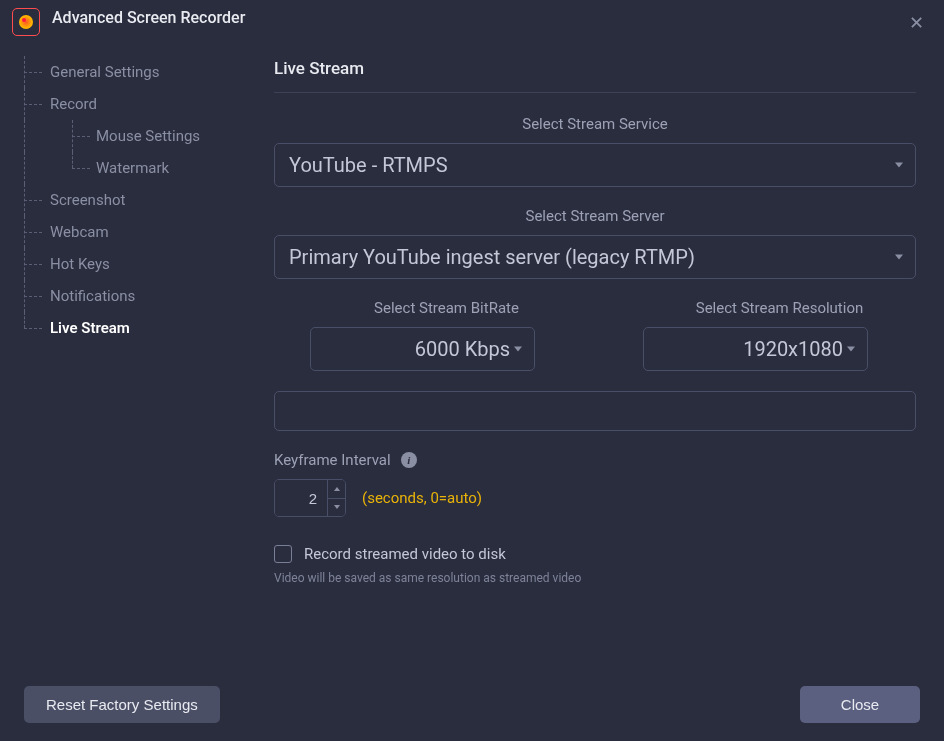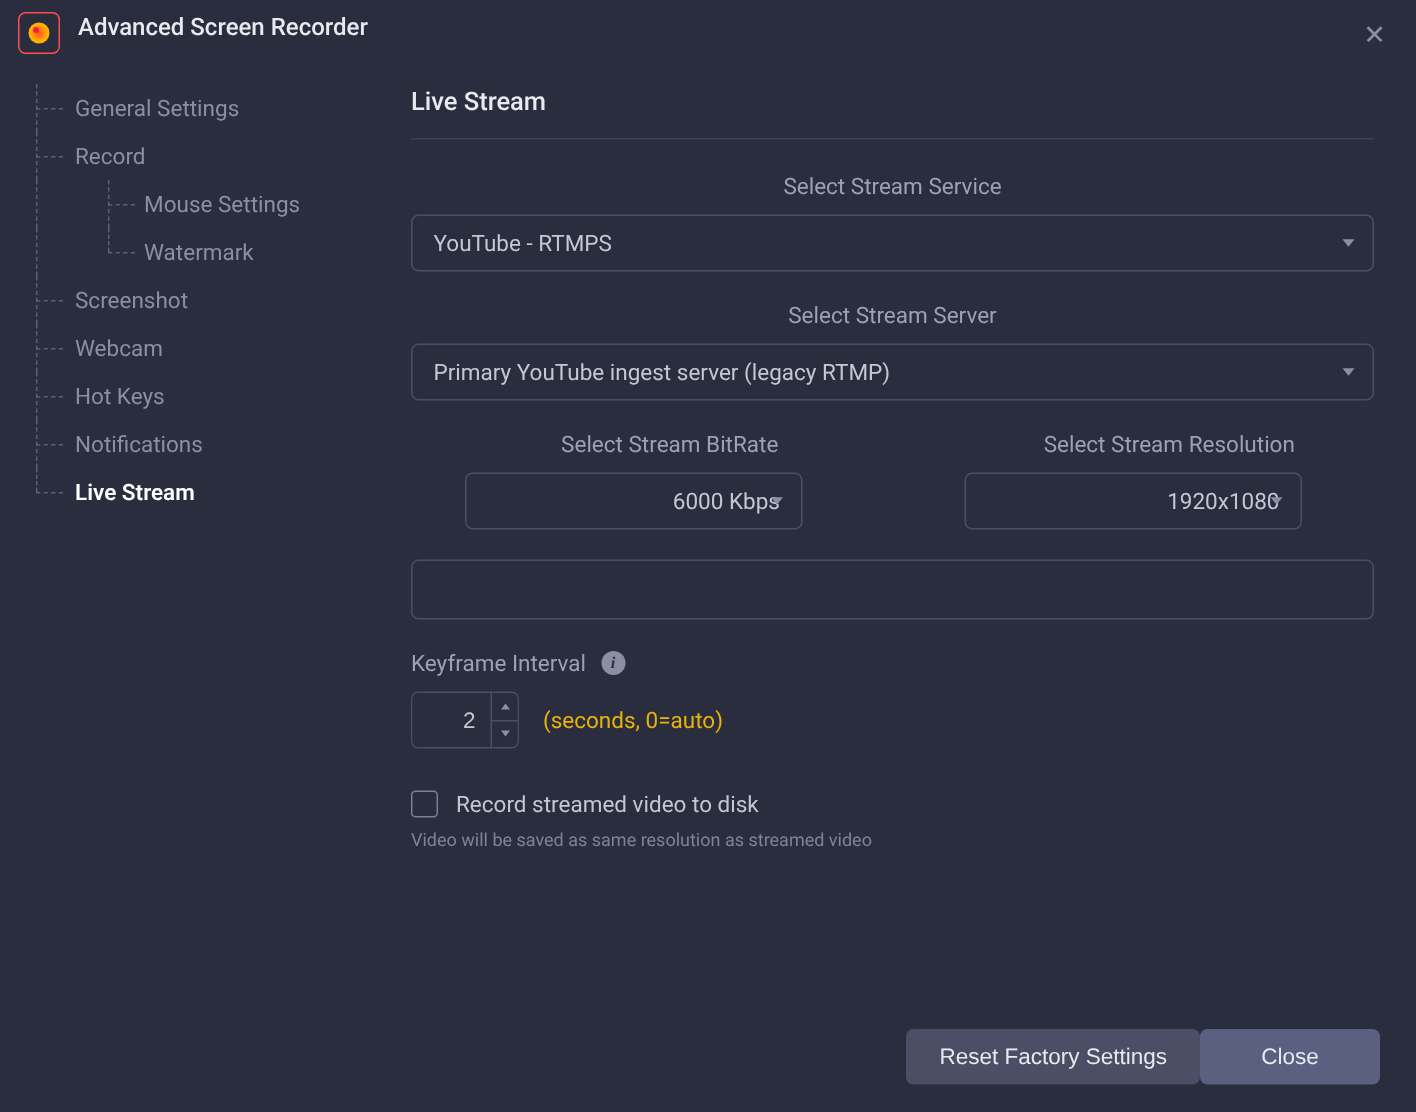--- a/index.html
+++ b/index.html
@@ -142,23 +142,23 @@
     display: inline-flex;
     align-items: center;
     justify-content: center;
     font-family: Georgia, serif;
   }
   .select {
     position: relative;
     background: #2a2d3e;
     border: 1px solid #4a4f68;
     border-radius: 5px;
-    padding: 9px 14px 9px 14px;
+    padding: 9px 24px 9px 14px;
     color: #c3c7d6;
-    font-size: 15px;
+    font-size: 20px;
     cursor: pointer;
     display: flex;
     align-items: center;
   }
   .select .caret {
     position: absolute;
     right: 12px;
     top: 50%;
     transform: translateY(-50%);
     width: 0; height: 0;
@@ -257,21 +257,21 @@
     color: #c3c7d6;
     font-size: 15px;
   }
   .help-text {
     color: #7e8399;
     font-size: 12px;
     margin-top: 6px;
   }
   .footer {
     display: flex;
-    justify-content: flex-end;
+    justify-content: space-between;
     padding: 14px 24px 18px 24px;
     background: #2a2d3e;
   }
   .btn {
     padding: 10px 22px;
     border-radius: 5px;
     font-size: 15px;
     cursor: pointer;
     border: none;
     color: #e8eaf0;

